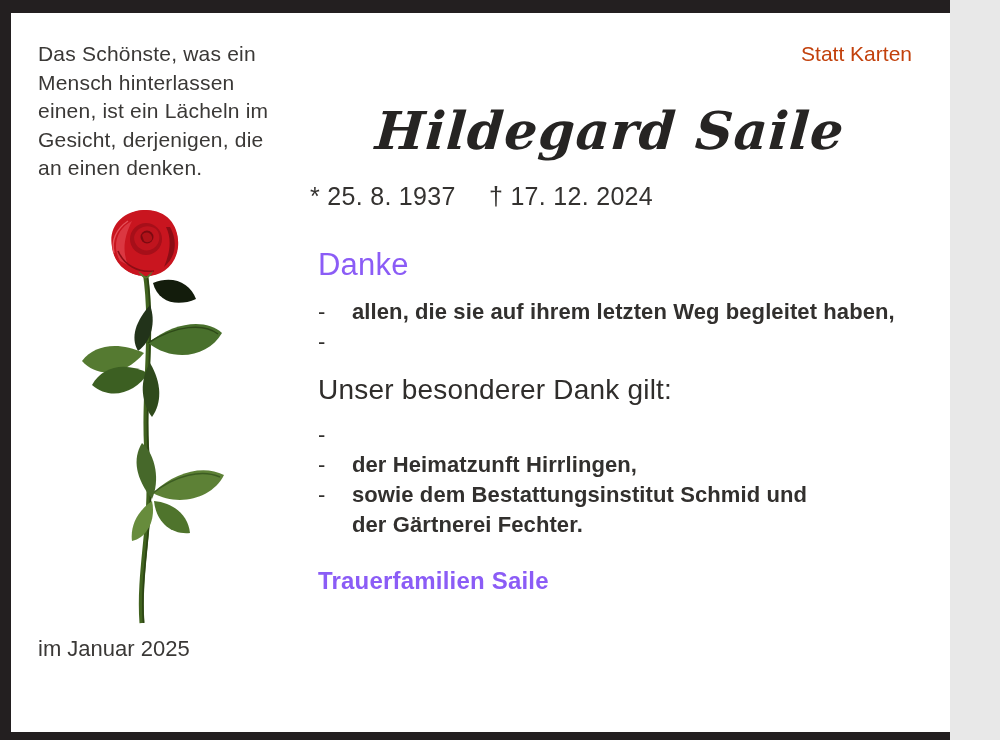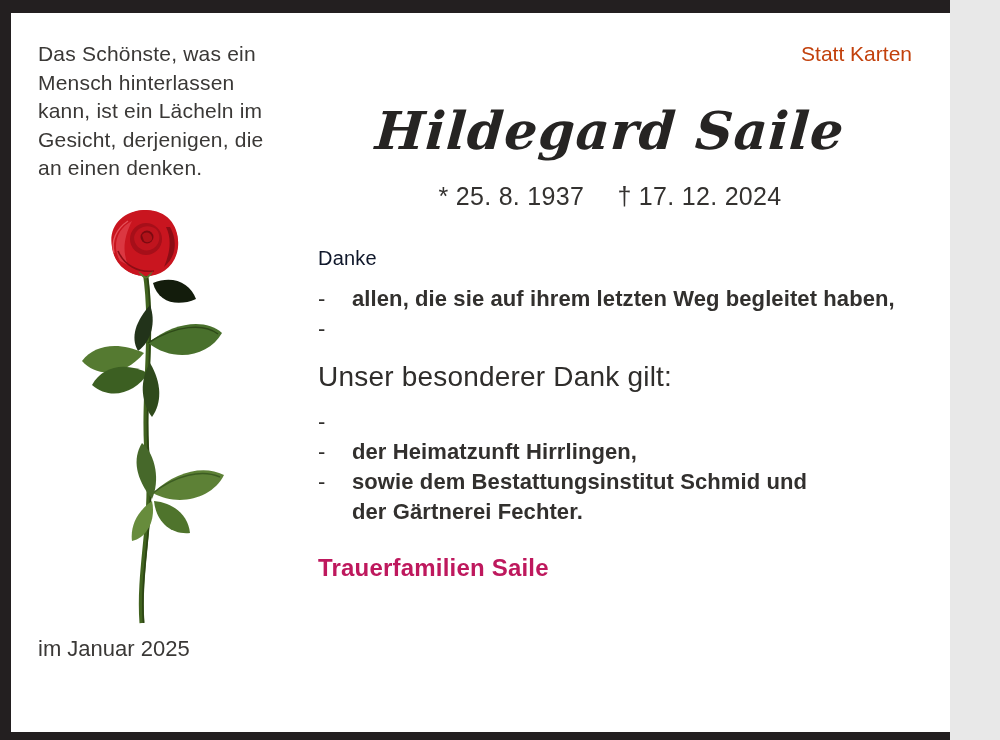--- a/index.html
+++ b/index.html
@@ -34,34 +34,34 @@
     text-align: center;
     font-family: "DejaVu Serif", serif;
     font-style: italic; font-weight: bold;
     font-size: 52px; color: #262423;
     transform: skewX(-4deg);
     letter-spacing: 1px;
     white-space: nowrap;
   }
   .dates {
     position: absolute; left: 310px; top: 182px; width: 600px;
-    text-align: center; font-size: 25px; color: #343230;
+    font-size: 25px; color: #343230;
     letter-spacing: 0.3px;
   }
   .dates .death { margin-left: 26px; }
 
   .main { position: absolute; left: 318px; top: 247px; width: 672px; }
-  .h-danke { font-size: 20px; font-weight: 500; color: #0f172a; letter-spacing: 0.2px; }
+  .h-danke { font-size: 31px; font-weight: 500; color: #8b5cf6; letter-spacing: 0.2px; }
   .h-special { font-size: 28px; font-weight: 500; color: #2f2d2b; letter-spacing: 0.2px; }
   .list { margin-top: 14px; }
   .list-row { display: flex; align-items: flex-start; }
   .list-row .dash { width: 34px; flex: 0 0 34px; font-size: 22px; line-height: 30px; }
   .list-row .itext { font-size: 22px; line-height: 30px; white-space: pre-line; letter-spacing: 0.1px; font-weight: bold; }
   .gap-special { margin-top: 17px; }
-  .signature { margin-top: 27px; font-size: 24px; font-weight: bold; color: #be185d; letter-spacing: 0.2px; }
+  .signature { margin-top: 27px; font-size: 24px; font-weight: bold; color: #8b5cf6; letter-spacing: 0.2px; }
 
   .place-date {
     position: absolute; left: 38px; top: 634px;
     font-size: 22px; line-height: 30px; color: #3a3836;
   }
 
   .rose-wrap { position: absolute; left: 58px; top: 203px; width: 200px; height: 430px; }
 </style>
 </head>
 <body>
@@ -69,21 +69,21 @@
 <div class="sheet">
 
   <div class="frame frame-top"></div>
   <div class="frame frame-bottom"></div>
   <div class="frame frame-left"></div>
   <div class="frame frame-right"></div>
 
   <div class="poem">
     <div>Das Schönste, was ein</div>
     <div>Mensch hinterlassen</div>
-    <div>kann, ist ein Lächeln im</div>
+    <div>einen, ist ein Lächeln im</div>
     <div>Gesicht, derjenigen, die</div>
     <div>an einen denken.</div>
   </div>
 
   <div class="statt-karten">Statt Karten</div>
 
   <div class="title">Hildegard Saile</div>
 
   <div class="dates">
     <span class="birth">* 25. 8. 1937</span>

